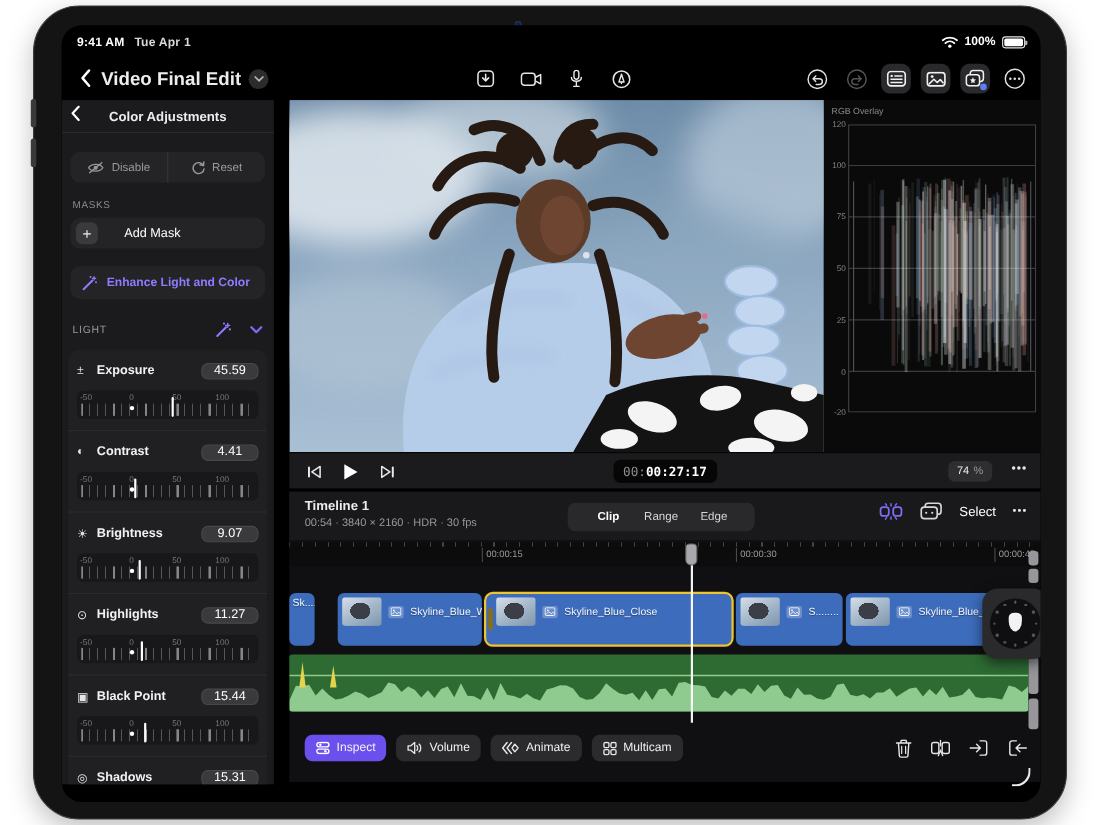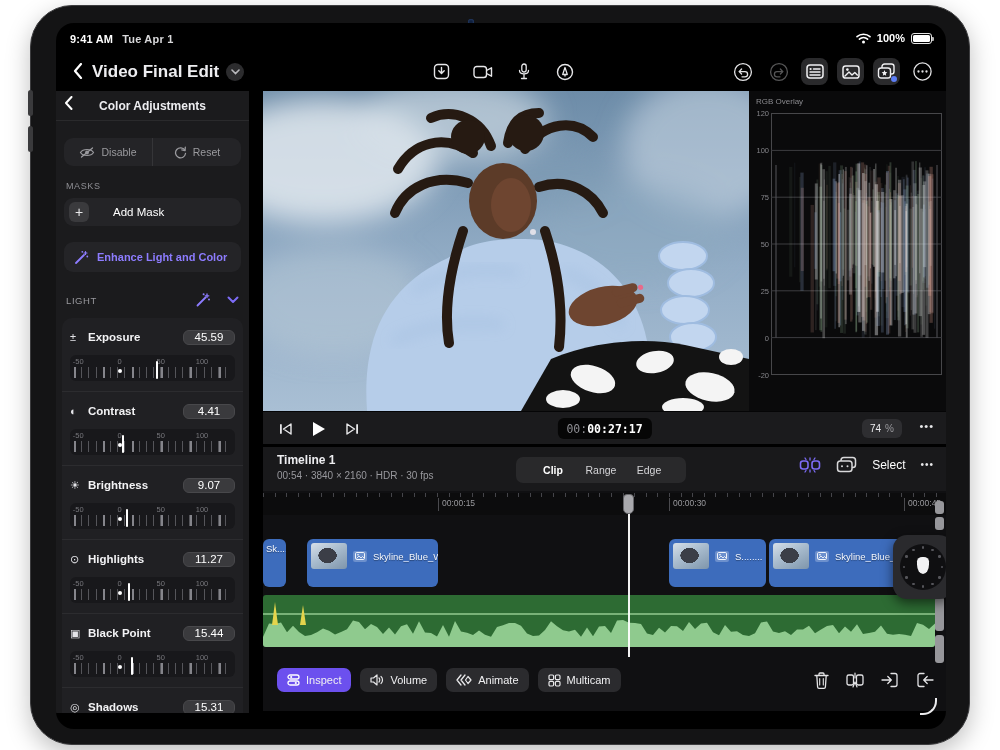--- a/index.html
+++ b/index.html
@@ -776,20 +776,33 @@
             <span class="imgchip">
                 <svg width="10" height="8" viewBox="0 0 10 8">
                   <rect x=".5" y=".5" width="9" height="7" rx="1.2" stroke="#fff" fill="none" stroke-width=".9"></rect>
                   <circle cx="3" cy="2.8" r=".8" fill="#fff"></circle>
                   <path d="M1.5 6.5 L4 4 L6 6 L7.5 4.5 L9 6" stroke="#fff" stroke-width=".8" fill="none"></path>
                 </svg>
               </span>
             <span class="cname">Skyline_Blue_Wide</span>
             </div>
         </div>
+        <div class="clip sel" style="left:178px;width:225px">
+          <div class="crow" style="padding-left:10px">
+              <span class="thumb"></span>
+            <span class="imgchip">
+                <svg width="10" height="8" viewBox="0 0 10 8">
+                  <rect x=".5" y=".5" width="9" height="7" rx="1.2" stroke="#fff" fill="none" stroke-width=".9"></rect>
+                  <circle cx="3" cy="2.8" r=".8" fill="#fff"></circle>
+                  <path d="M1.5 6.5 L4 4 L6 6 L7.5 4.5 L9 6" stroke="#fff" stroke-width=".8" fill="none"></path>
+                </svg>
+              </span>
+            <span class="cname">Skyline_Blue_Close</span>
+            </div>
+        </div>
         <div class="clip" style="left:406px;width:97px">
           <div class="crow">
               <span class="thumb"></span>
             <span class="imgchip">
                 <svg width="10" height="8" viewBox="0 0 10 8">
                   <rect x=".5" y=".5" width="9" height="7" rx="1.2" stroke="#fff" fill="none" stroke-width=".9"></rect>
                   <circle cx="3" cy="2.8" r=".8" fill="#fff"></circle>
                   <path d="M1.5 6.5 L4 4 L6 6 L7.5 4.5 L9 6" stroke="#fff" stroke-width=".8" fill="none"></path>
                 </svg>
               </span>

